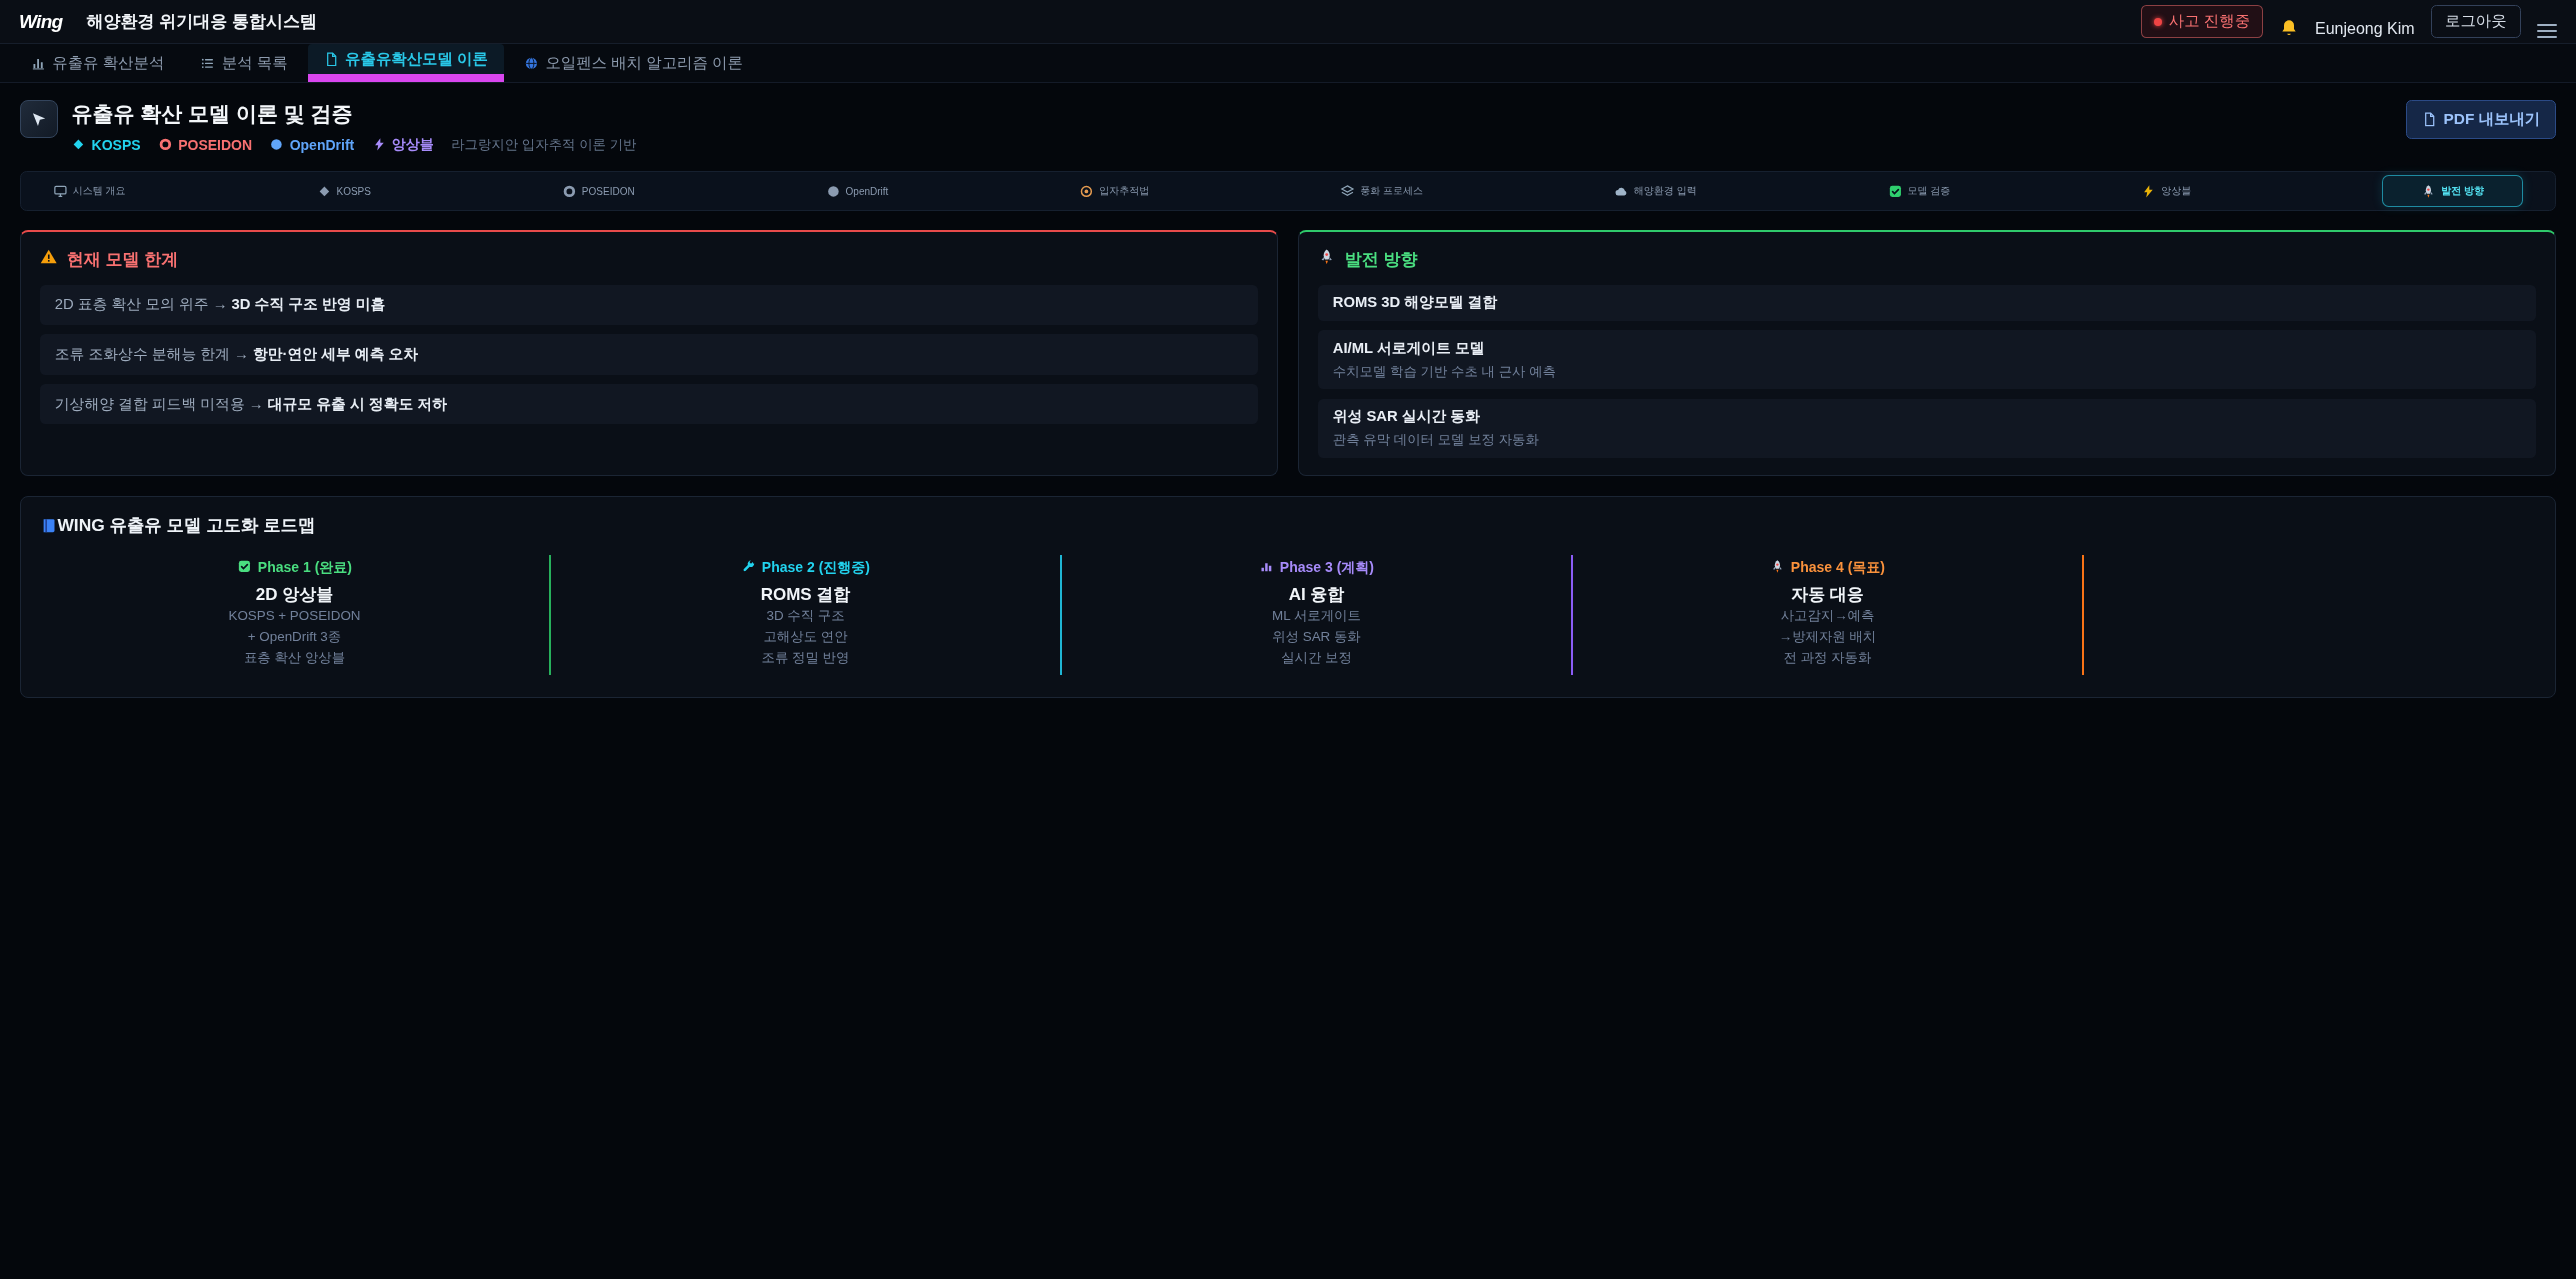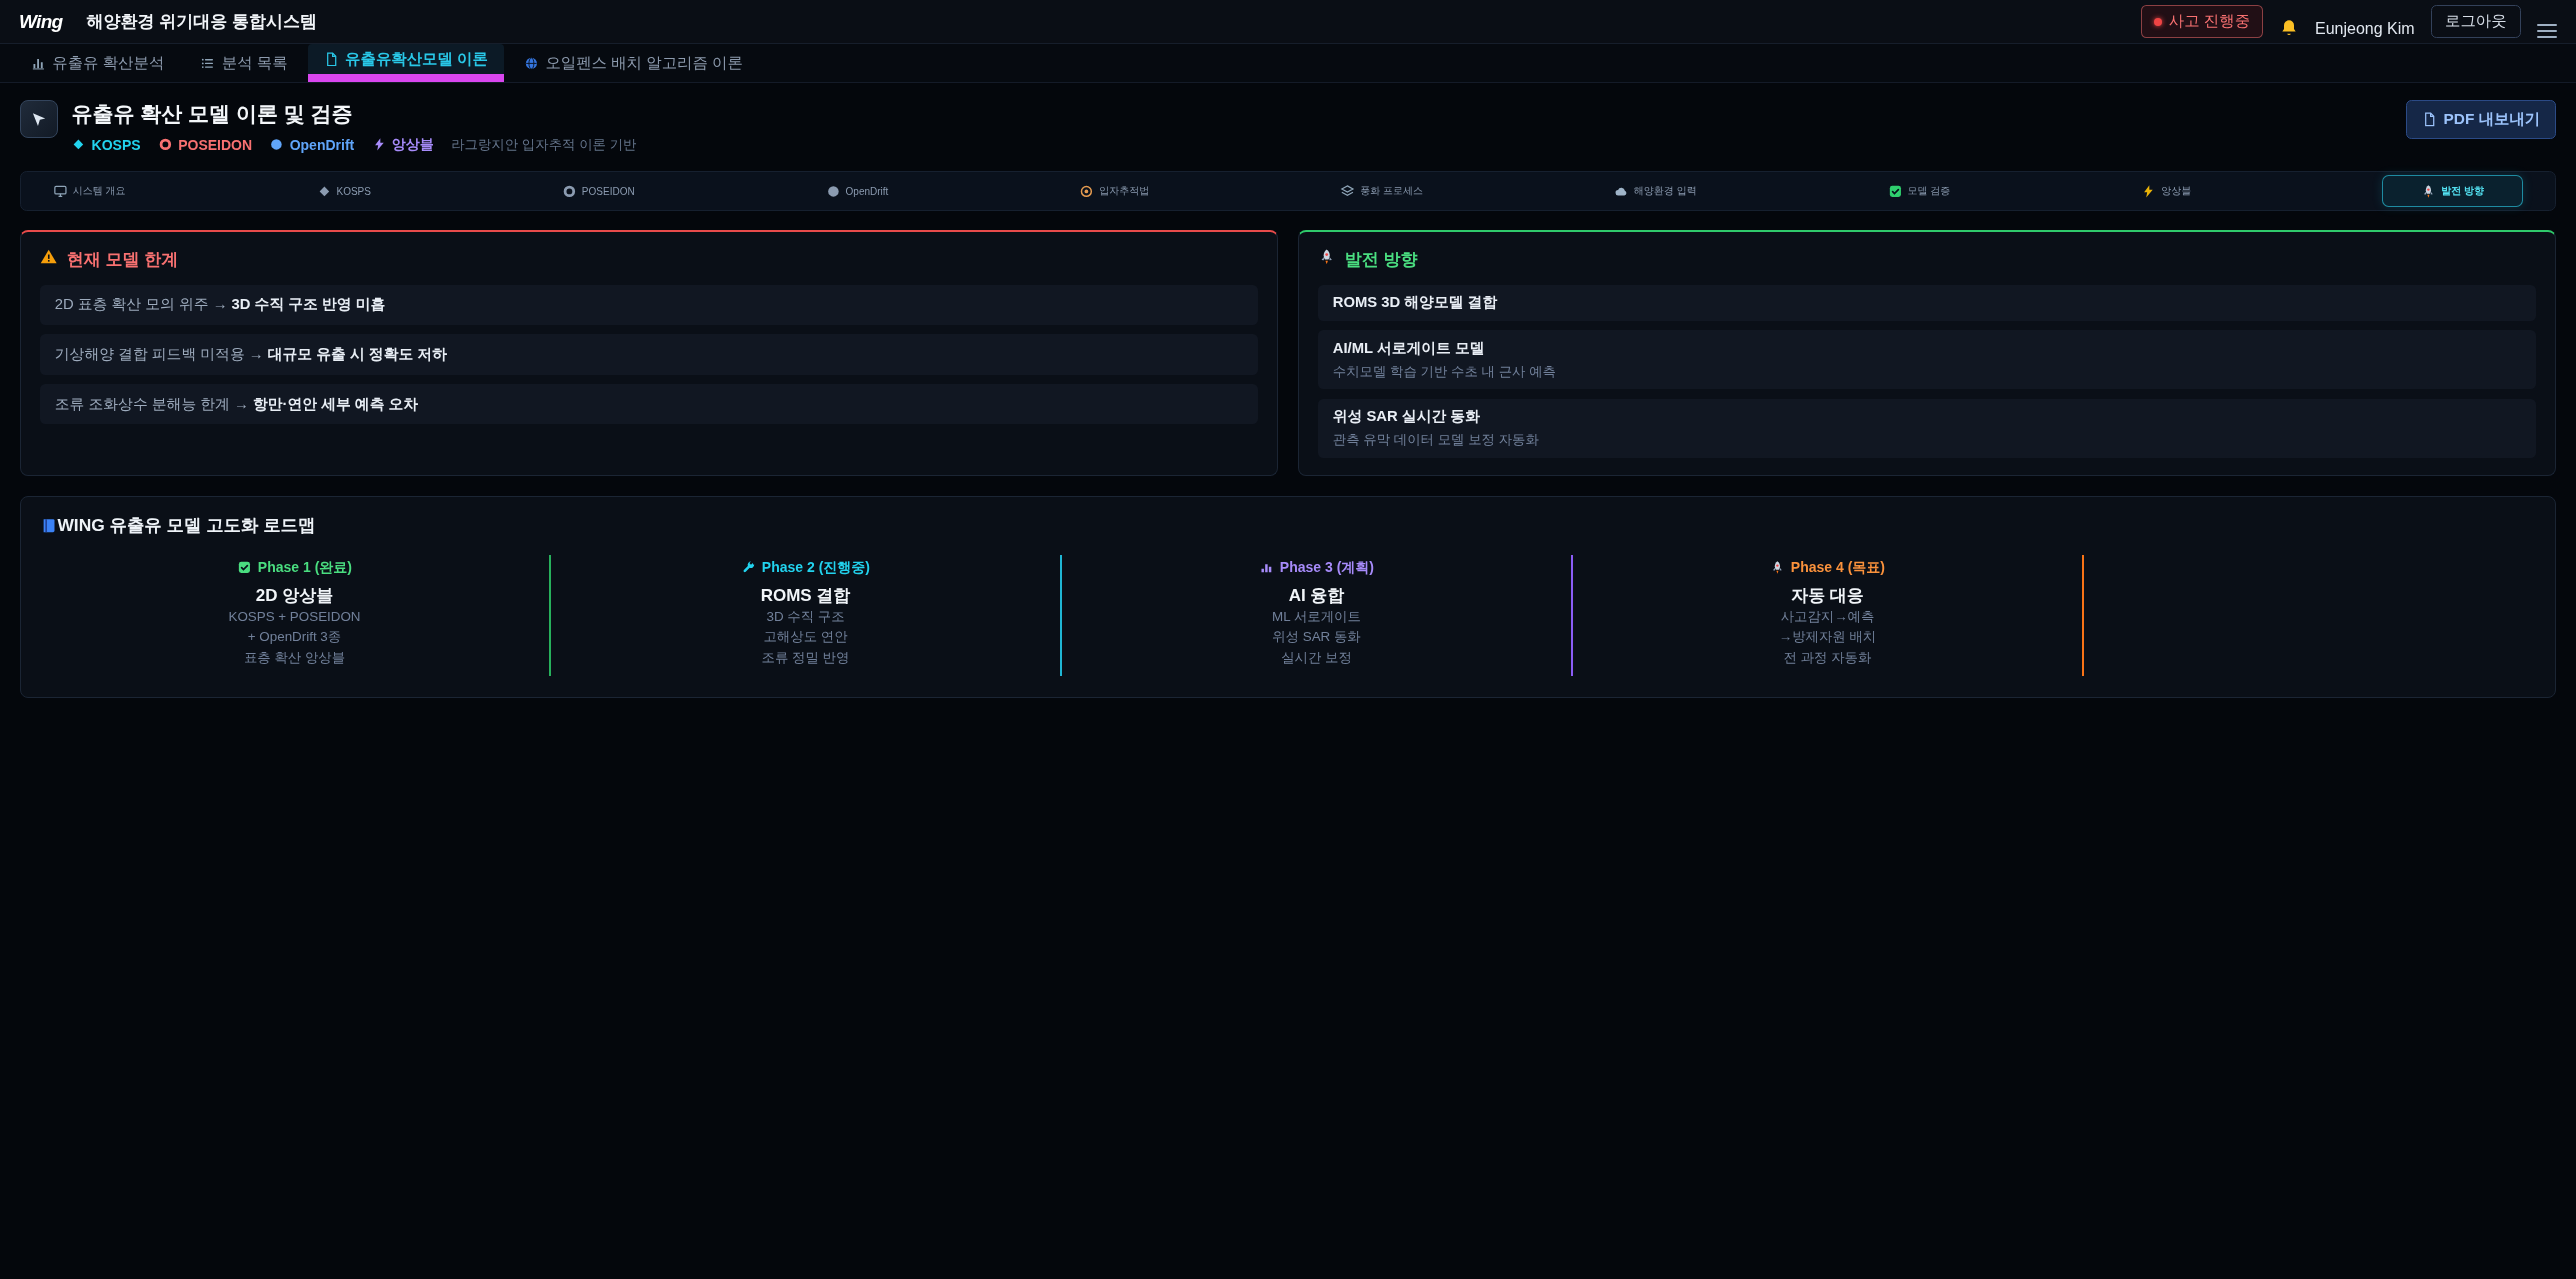--- a/index.html
+++ b/index.html
@@ -99,21 +99,21 @@
 
   
   .roadmap { margin-top:20px; background:#0a0f17; border:0.7px solid #1b2534; border-radius:8px; padding:16px 19px 21.5px; }
   .roadmap-header { display:flex; align-items:center; gap:0; font-size:17.4px; font-weight:700; color:#eef3f8; }
   .phases { display:flex; margin-top:17.4px; }
   .phase { width:511px; border-right:2px solid transparent; text-align:center; padding:4px 0 6.7px; }
   .phase.p1 { border-color:#27b05c; }
   .phase.p2 { border-color:#1fb6d4; }
   .phase.p3 { border-color:#8b5cf6; }
   .phase.p4 { border-color:#f97316; }
-  .phase-badge { display:inline-flex; align-items:center; gap:6px; font-size:14px; font-weight:700; }
+  .phase-badge { display:inline-flex; align-items:flex-start; gap:6px; font-size:14px; font-weight:700; }
   .p1 .phase-badge { color:#4ade80; }
   .p2 .phase-badge { color:#22d3ee; }
   .p3 .phase-badge { color:#a78bfa; }
   .p4 .phase-badge { color:#fb923c; }
   .phase-title { font-size:17px; font-weight:800; color:#f1f5f9; margin-top:6.7px; }
   .phase-line { font-size:13.4px; color:#71809a; line-height:1.55; }
   .phase-line:first-of-type { margin-top:6px; }
 </style>
 </head>
 <body>
@@ -395,22 +395,22 @@
     <section class="card limit">
       <div class="card-header">
         <span>
             <svg class="ic" viewBox="0 0 26 26" width="17.4" height="17.4">
               <use href="#sym-warning"></use>
             </svg>
           </span>
         <span>현재 모델 한계</span>
       </div>
       <div class="limit-item"><span>2D 표층 확산 모의 위주 → </span><b>3D 수직 구조 반영 미흡</b></div>
+      <div class="limit-item"><span>조류 조화상수 분해능 한계 → </span><b>항만·연안 세부 예측 오차</b></div>
       <div class="limit-item"><span>기상해양 결합 피드백 미적용 → </span><b>대규모 유출 시 정확도 저하</b></div>
-      <div class="limit-item"><span>조류 조화상수 분해능 한계 → </span><b>항만·연안 세부 예측 오차</b></div>
     </section>
 
     <section class="card dev">
       <div class="card-header">
         <span>
             <svg class="ic" viewBox="0 0 26 26" width="17.4" height="17.4">
               <use href="#sym-rocket"></use>
             </svg>
           </span>
         <span>발전 방향</span>

